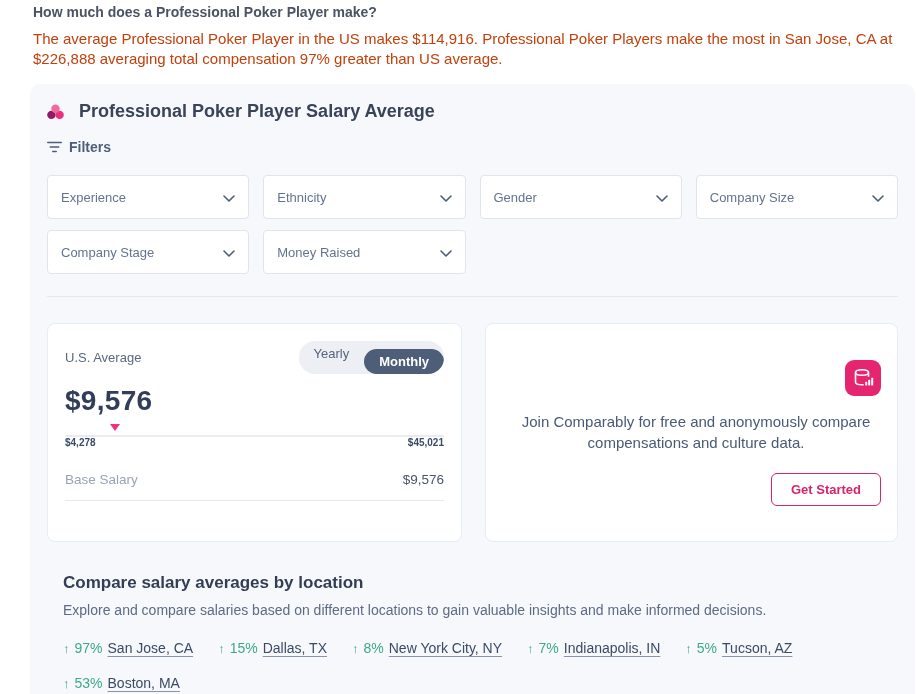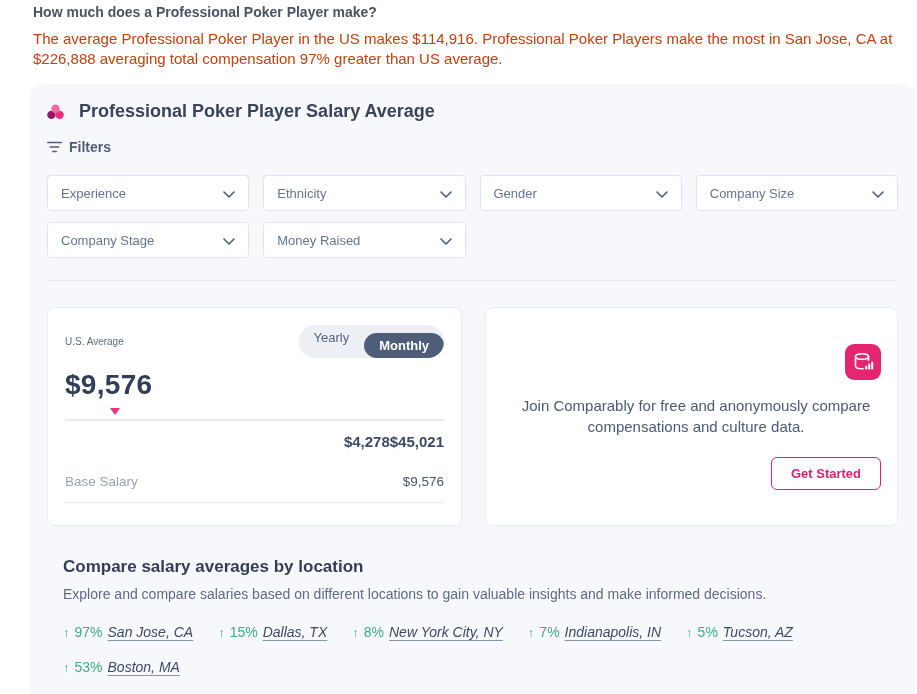--- a/index.html
+++ b/index.html
@@ -34,21 +34,21 @@
     margin-top: 20px;
     display: grid;
     grid-template-columns: repeat(4, 1fr);
     column-gap: 14px;
     row-gap: 11px;
   }
   .dropdown {
     background: #ffffff;
     border: 1px solid #dfe4ef;
     border-radius: 4px;
-    height: 36px;
+    height: 44px;
     display: flex;
     align-items: center;
     justify-content: space-between;
     padding: 0 13px;
     font-size: 13px;
     color: #64748f;
     cursor: pointer;
   }
   .dropdown-grid .spacer { visibility: hidden; }
 
@@ -58,21 +58,21 @@
   .cards-row { margin-top: 26px; display: flex; gap: 23px; }
   .card {
     background: #ffffff;
     border: 1px solid #e8ecf5;
     border-radius: 8px;
     flex: 1;
     height: 219px;
   }
   .salary-card { padding: 17px 17px 0 17px; }
   .salary-card-top { display: flex; justify-content: space-between; align-items: center; }
-  .us-average-label { font-size: 10px; color: #5a6880; }
+  .us-average-label { font-size: 13px; color: #5a6880; }
 
   .toggle { display: inline-flex; background: #edeff5; border-radius: 16px; overflow: hidden; }
   .toggle-option {
     font-size: 13px;
     padding: 5px 15px;
     color: #55637e;
     cursor: pointer;
   }
   .toggle-option.active {
     background: #4e5d78;
@@ -88,21 +88,21 @@
   .marker {
     position: absolute;
     top: 1px;
     width: 0; height: 0;
     border-left: 5px solid transparent;
     border-right: 5px solid transparent;
     border-top: 7px solid #f5317f;
   }
   .range-bar { height: 2px; background: #eaeaf0; margin-top: 3px; }
 
-  .range-row { display: flex; justify-content: flex-end; margin-top: 12px; font-size: 15px; font-weight: 700; color: #3b4a66; }
+  .range-row { display: flex; justify-content: space-between; margin-top: 0; font-size: 10px; font-weight: 700; color: #3b4a66; }
 
   .base-row {
     display: flex; justify-content: space-between; align-items: center;
     margin-top: 24px; padding-bottom: 13px;
     border-bottom: 1px solid #e6e9f0;
     font-size: 13.5px;
   }
   .base-row .label { color: #9aa3b5; }
   .base-row .value { color: #4a5468; }
 
@@ -139,21 +139,20 @@
   }
   .loc-item { display: flex; align-items: baseline; gap: 5px; }
   .loc-arrow { color: #3da98c; font-size: 13px; }
   .loc-delta { color: #3da98c; }
   .loc-city {
     color: #3b4a66;
     text-decoration: underline;
     text-decoration-color: #8a93a8;
     text-underline-offset: 3px;
     cursor: pointer;
-    font-style: italic;
   }
 </style>
 </head>
 <body>
 
 <div class="top-header">
   <h1>How much does a Professional Poker Player make?</h1>
   <p>The average Professional Poker Player in the US makes $114,916. Professional Poker Players make the most in San Jose, CA at $226,888 averaging total compensation 97% greater than US average.</p>
 </div>
 

